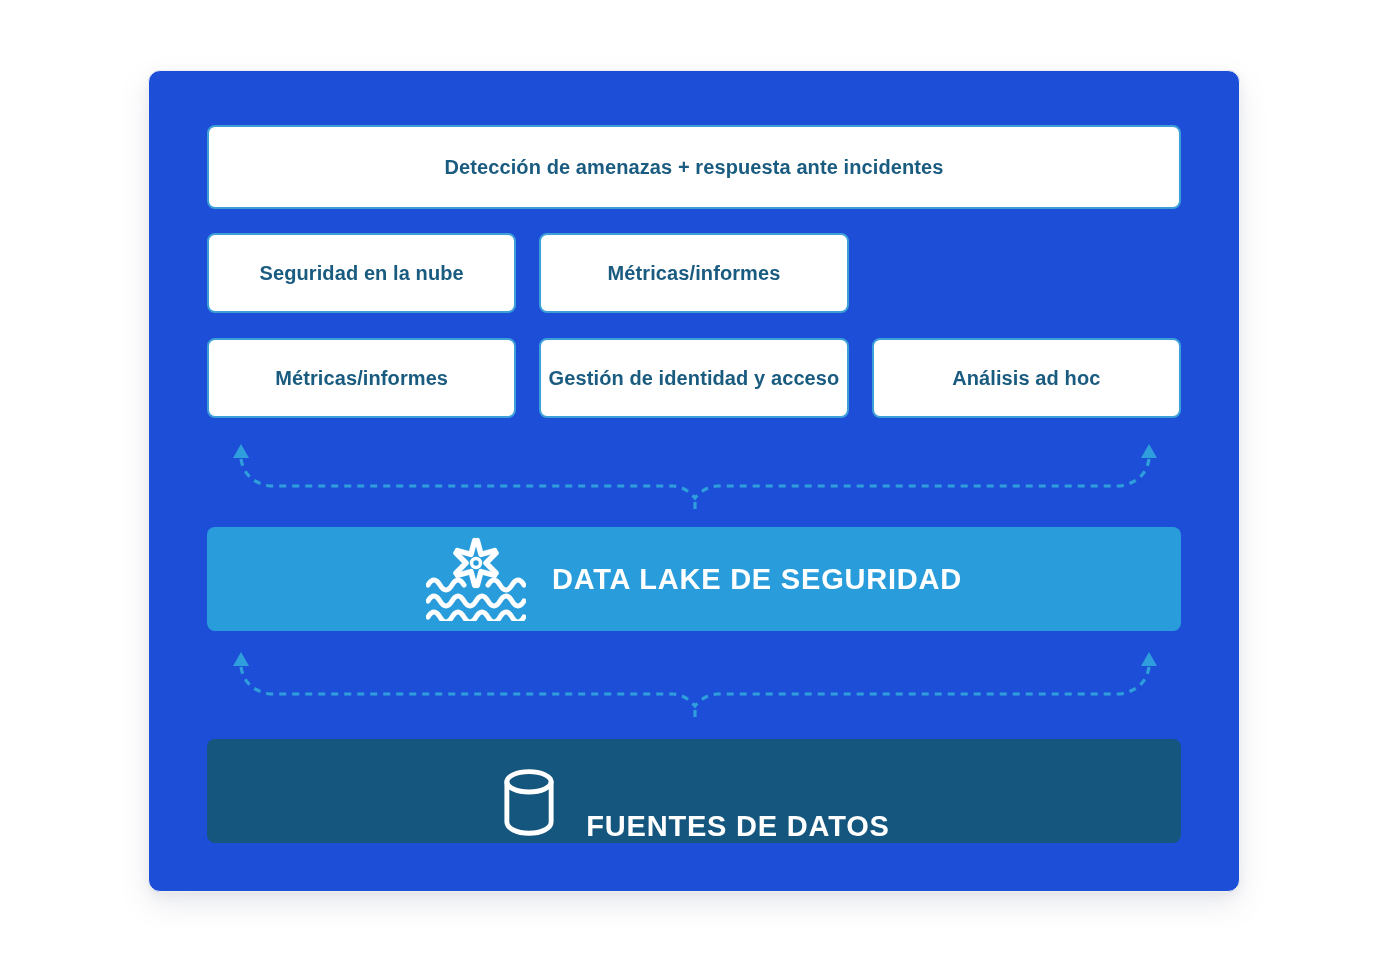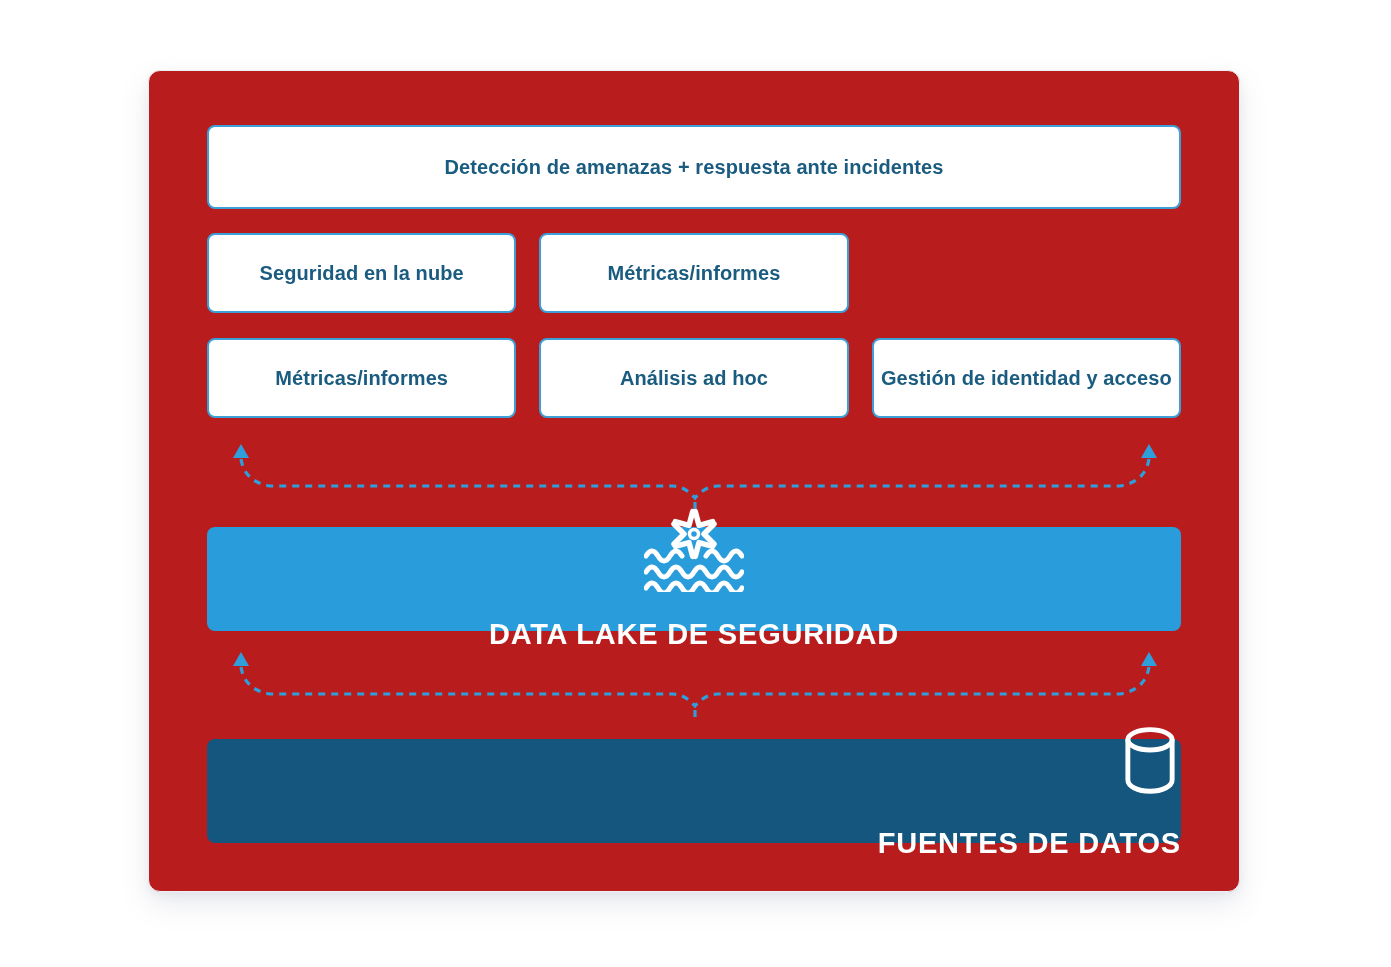--- a/index.html
+++ b/index.html
@@ -7,21 +7,21 @@
   body {
     width: 1391px; height: 967px;
     font-family: "Liberation Sans", sans-serif;
     position: relative;
     overflow: hidden;
   }
   .card {
     position: absolute;
     left: 148px; top: 70px;
     width: 1092px; height: 822px;
-    background: #b91c1c;
+    background: #1d4ed8;
     border: 1px solid #eef0f4;
     border-radius: 12px;
     box-shadow: 0 12px 28px rgba(110,120,140,0.16), 0 3px 8px rgba(110,120,140,0.08);
     padding: 54px 58px 0 58px;
   }
   .outline-box {
     border: 2px solid #3D9FD8;
     border-radius: 8px;
     background: #ffffff;
     display: flex;
@@ -43,21 +43,20 @@
   .box-row .outline-box { height: 80px; }
   .bracket { display: block; margin: 20px 0 18px 0; }
   .bracket-2 { margin: 20px 0 22px 0; }
   .bar {
     height: 104px;
     border-radius: 8px;
     display: flex;
     align-items: center;
     justify-content: center;
     gap: 26px;
-    flex-direction: column;
   }
   .bar-lake { background: #299DDB; }
   .bar-sources { background: #14567E; align-items: flex-end; }
   .bar-label {
     color: #ffffff;
     font-size: 29px;
     font-weight: 800;
     letter-spacing: 0.8px;
     white-space: nowrap;
   }
@@ -79,24 +78,24 @@
     <div class="outline-box">
       <span>Métricas/informes</span>
     </div>
   </div>
 
   <div class="box-row">
     <div class="outline-box">
       <span>Métricas/informes</span>
     </div>
     <div class="outline-box">
-      <span>Análisis ad hoc</span>
+      <span>Gestión de identidad y acceso</span>
     </div>
     <div class="outline-box">
-      <span>Gestión de identidad y acceso</span>
+      <span>Análisis ad hoc</span>
     </div>
   </div>
 
   <svg class="bracket" width="976" height="66" viewBox="0 0 976 66" fill="none" xmlns="http://www.w3.org/2000/svg">
     <polygon points="34,1 26,15 42,15" fill="#2E9FDC"></polygon>
     <polygon points="942,1 934,15 950,15" fill="#2E9FDC"></polygon>
     <path d="M34 16 C36 29 44 40 63 43 L466 43 Q479 44 488 55 Q497 44 510 43 L913 43 C932 40 940 29 942 16" stroke="#2E9FDC" stroke-width="3.2" stroke-dasharray="7 6"></path>
     <path d="M488 59 L488 66" stroke="#2E9FDC" stroke-width="3.2"></path>
   </svg>
 

